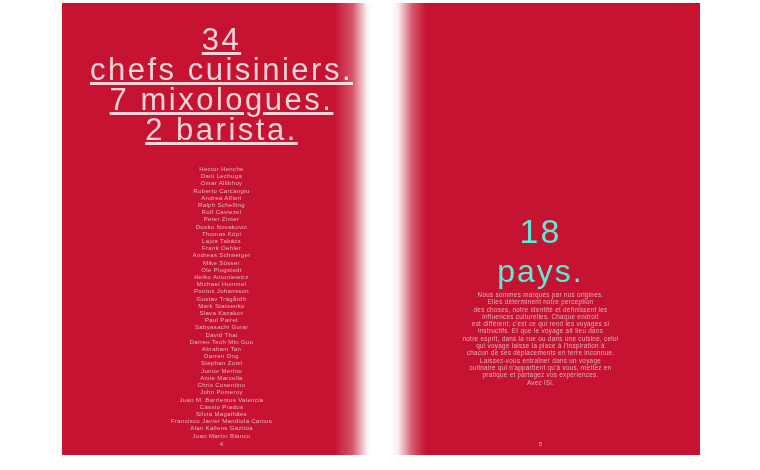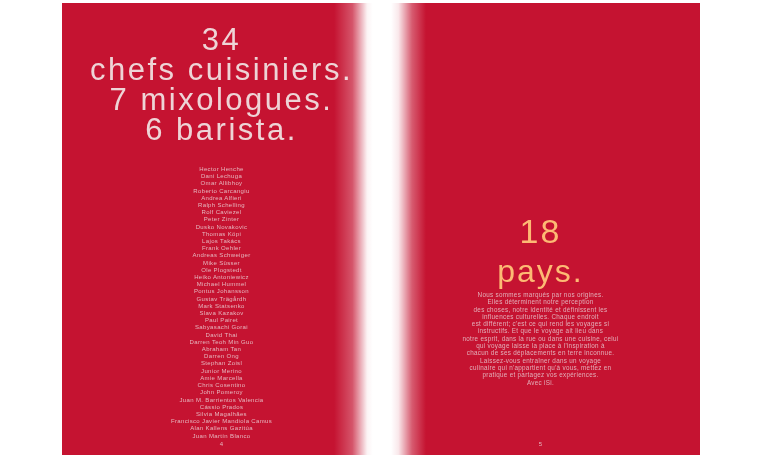--- a/index.html
+++ b/index.html
@@ -13,30 +13,30 @@
     position:absolute; left:62px; top:3px; width:638px; height:452px;
     background:#c51331;
   }
   .page { position:absolute; top:0; height:100%; }
   .page-left  { left:0; width:319px; }
   .page-right { left:319px; width:319px; }
 
   .heading-left {
     position:absolute; left:0; top:22px; width:100%;
     text-align:center; color:#eed4d6;
-    font-weight:300; font-size:31px; line-height:30px; letter-spacing:2.5px;
+    font-weight:300; font-size:31px; line-height:30px; letter-spacing:2.5px;text-decoration:underline;
   }
   .names-list {
     position:absolute; left:0; top:163px; width:100%;
     text-align:center; color:#e6b7bf;
     font-weight:300; font-size:6px; line-height:7.2px; letter-spacing:0.35px;
   }
   .heading-right {
     position:absolute; left:0; top:210px; width:100%;
-    text-align:center; color:#fdba74; font-weight:300; letter-spacing:2px;
+    text-align:center; color:#5eead4; font-weight:300; letter-spacing:2px;
   }
   .heading-right .line-18  { font-size:34px; line-height:36px; }
   .heading-right .line-pays{ font-size:32px; line-height:44px; }
   .paragraph {
     position:absolute; left:0; top:288px; width:100%;
     text-align:center; color:#e3b0ba;
     font-weight:300; font-size:6.3px; line-height:7.3px; letter-spacing:0.3px;
   }
   .pagenum {
     position:absolute; left:0; top:438px; width:100%;
@@ -60,21 +60,21 @@
 <body>
 
 <div class="stage">
   <div class="spread">
 
     <div class="page page-left">
       <div class="heading-left">
         <div>34</div>
         <div>chefs cuisiniers.</div>
         <div>7 mixologues.</div>
-        <div>6 barista.</div>
+        <div>2 barista.</div>
       </div>
       <div class="names-list">
           <div>Hector Henche</div>
           <div>Dani Lechuga</div>
           <div>Omar Allibhoy</div>
           <div>Roberto Carcangiu</div>
           <div>Andrea Alfieri</div>
           <div>Ralph Schelling</div>
           <div>Rolf Caviezel</div>
           <div>Peter Zinter</div>

